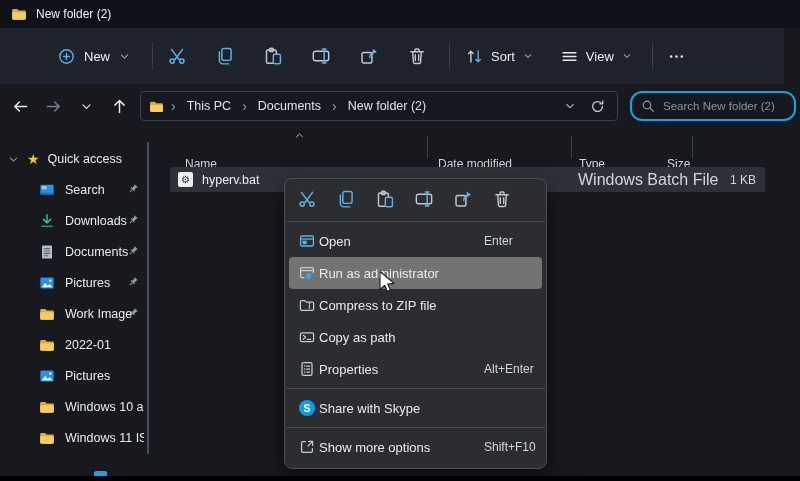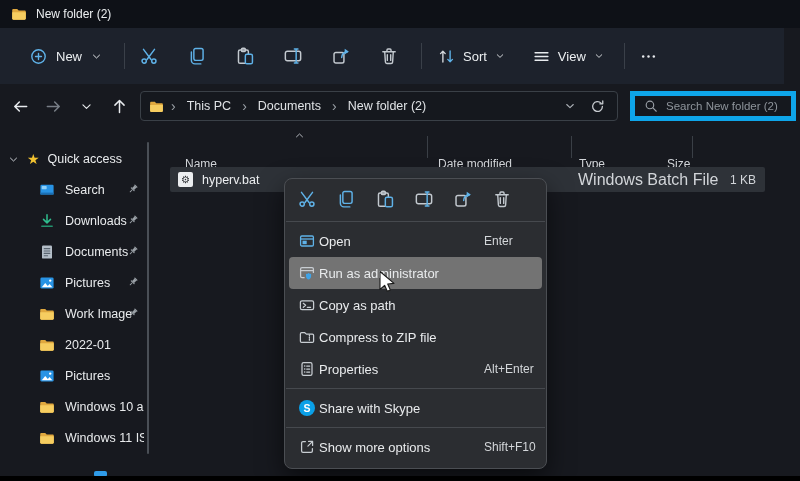--- a/index.html
+++ b/index.html
@@ -17,21 +17,21 @@
   .titlebar {
     position:absolute; left:0; top:0; right:0; height:28px;
     background:#0e1117; display:flex; align-items:center; gap:9px;
     padding-left:11px;
   }
   .titlebar .t-label { font-size:12px; color:#eceff1; }
 
   
   .commandbar {
     position:absolute; left:0; top:28px; right:16px; height:56px;
-    background:#1d222c; display:flex; align-items:center;
+    background:#1d222c; display:flex; align-items:center;padding-left:28px;
   }
   .cb-new {
     margin-left:18px; height:34px; padding:0 12px;
     display:flex; align-items:center; gap:9px; border-radius:4px;
     color:#eceff1; font-size:13px;
   }
   .cb-sep { width:1px; height:26px; background:#3a4049; }
   .cb-btn {
     width:48px; height:36px; display:flex; align-items:center;
     justify-content:center; border-radius:4px;
@@ -57,21 +57,21 @@
   .addr-box {
     position:absolute; left:140px; top:7px; width:478px; height:30px;
     border:1px solid #3a4047; background:#15181e; border-radius:4px;
     display:flex; align-items:center; padding:0 8px; gap:6px;
   }
   .crumb { color:#dfe2e5; font-size:12.5px; padding:2px 4px; border-radius:3px; white-space:nowrap; }
   .crumb-sep { color:#9aa0a7; font-size:14px; padding:0 1px; }
   .addr-right { margin-left:auto; display:flex; align-items:center; gap:14px; padding-right:4px; }
   .search-box {
     position:absolute; left:630px; top:7px; width:166px; height:30px;
-    border:5px solid #0ea5e9; background:#15181e; border-radius:0;
+    border:2px solid #0ea5e9; background:#15181e; border-radius:12px;
     display:flex; align-items:center; padding:0 9px; gap:8px;
   }
   .search-box input {
     flex:1; min-width:0; background:transparent; border:none; outline:none;
     color:#c6cacf; font-size:11.5px; font-family:"Liberation Sans", sans-serif;
   }
   .search-box input::placeholder { color:#8e949b; }
 
   
   .content { position:absolute; left:0; top:128px; right:0; bottom:5px; }
@@ -544,29 +544,29 @@
     <span class="cmenu-shortcut">Enter</span>
   </div>
   <div class="cmenu-item hl">
     <svg class="ic" width="16" height="16">
         <use href="#i-admin"></use>
       </svg>
     <span>Run as administrator</span>
   </div>
   <div class="cmenu-item">
     <svg class="ic" width="16" height="16">
-        <use href="#i-path"></use>
-      </svg>
-    <span>Copy as path</span>
+        <use href="#i-zip"></use>
+      </svg>
+    <span>Compress to ZIP file</span>
   </div>
   <div class="cmenu-item">
     <svg class="ic" width="16" height="16">
-        <use href="#i-zip"></use>
-      </svg>
-    <span>Compress to ZIP file</span>
+        <use href="#i-path"></use>
+      </svg>
+    <span>Copy as path</span>
   </div>
   <div class="cmenu-item">
     <svg class="ic" width="16" height="16">
         <use href="#i-props"></use>
       </svg>
     <span>Properties</span>
     <span class="cmenu-shortcut">Alt+Enter</span>
   </div>
   <div class="cmenu-div"></div>
   <div class="cmenu-item">

